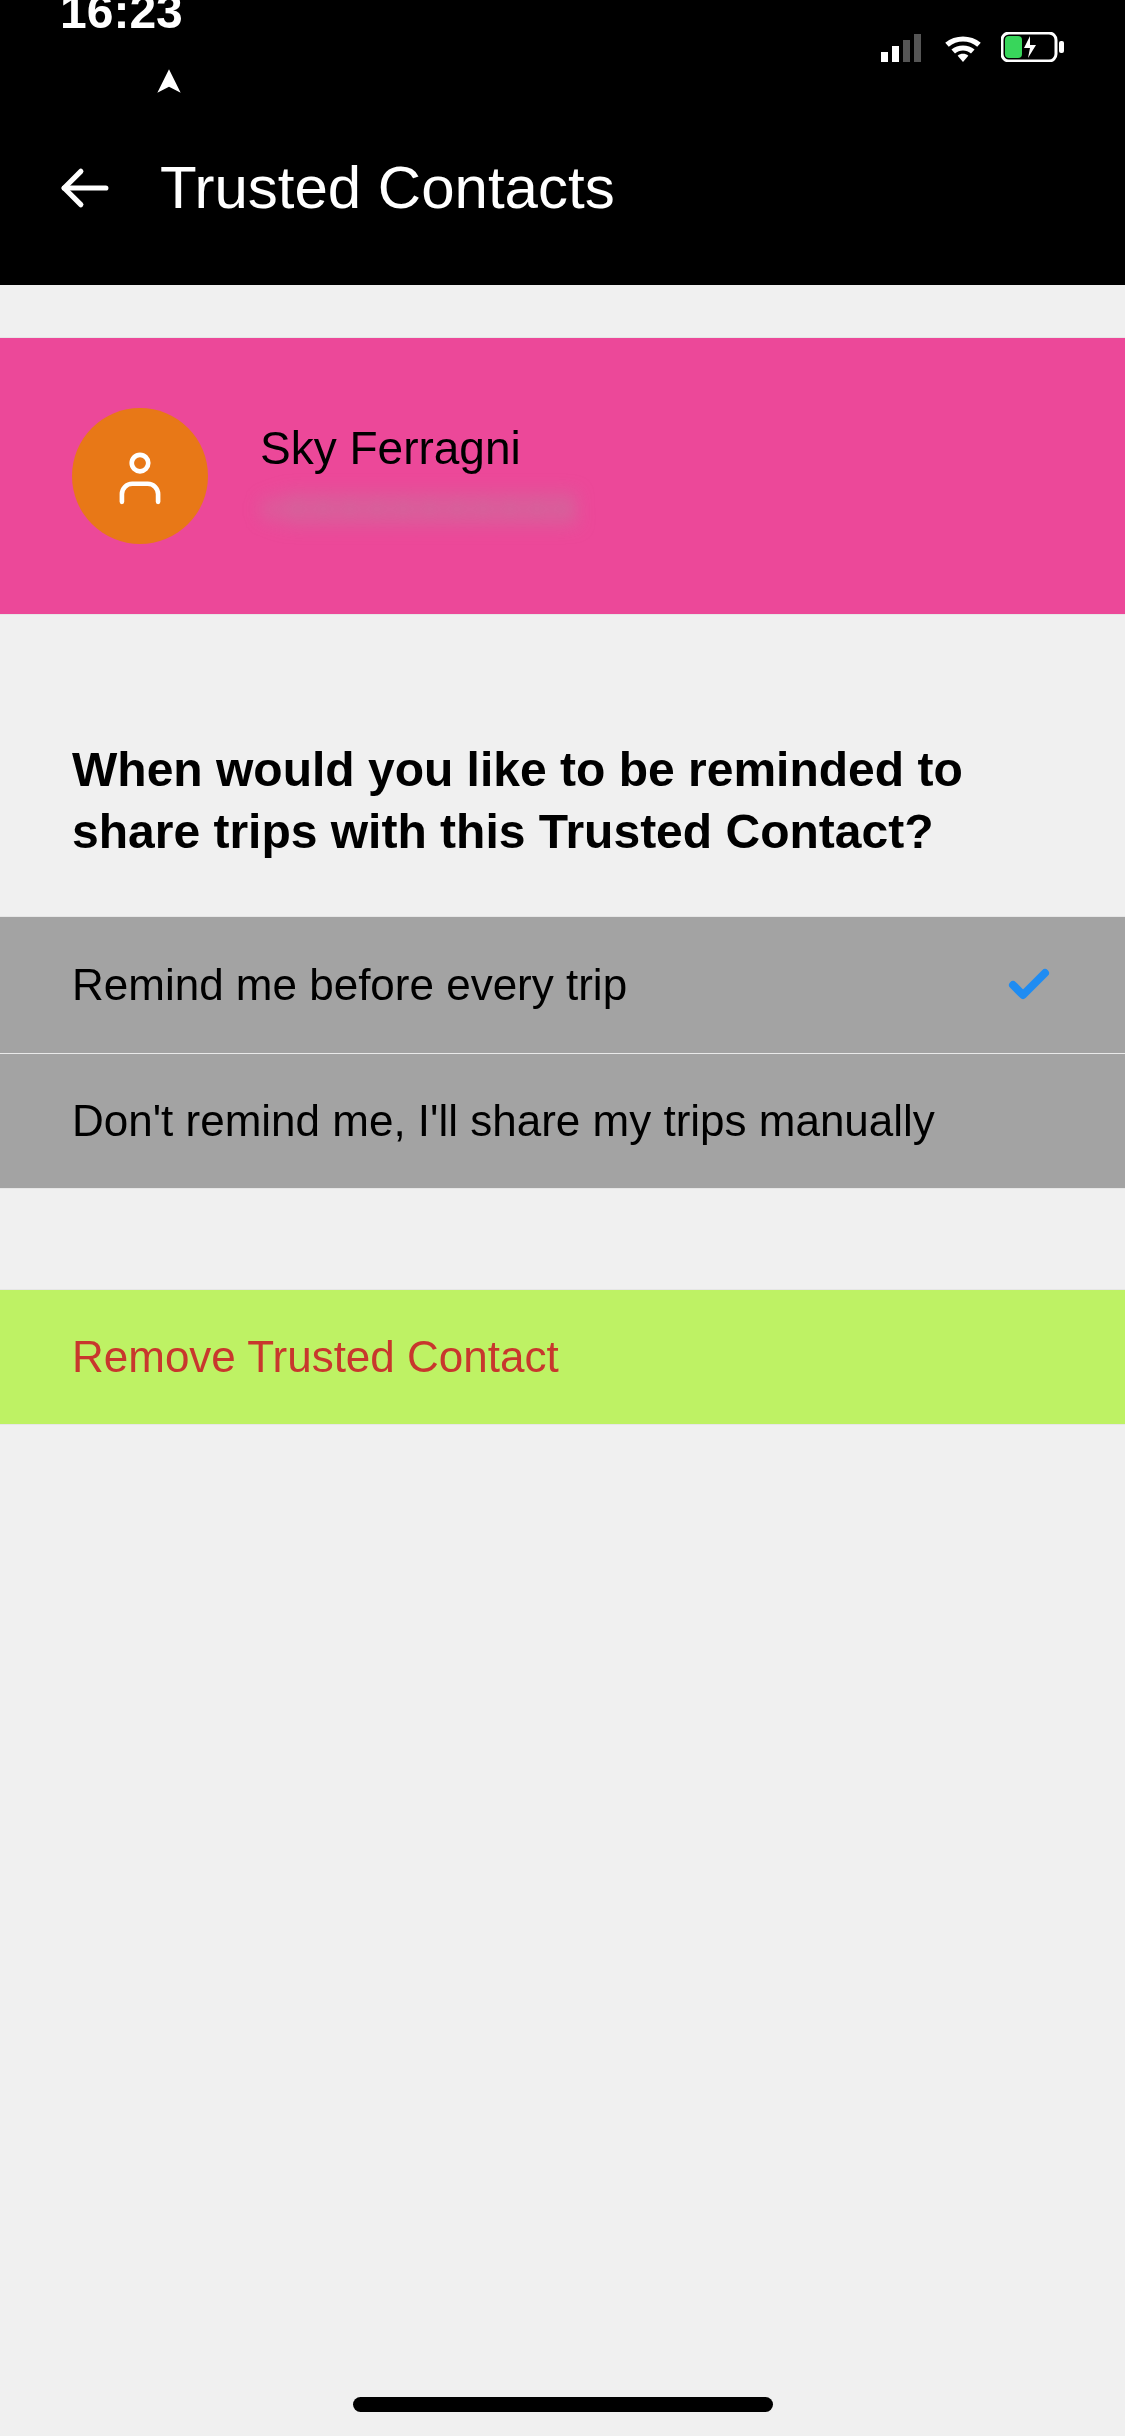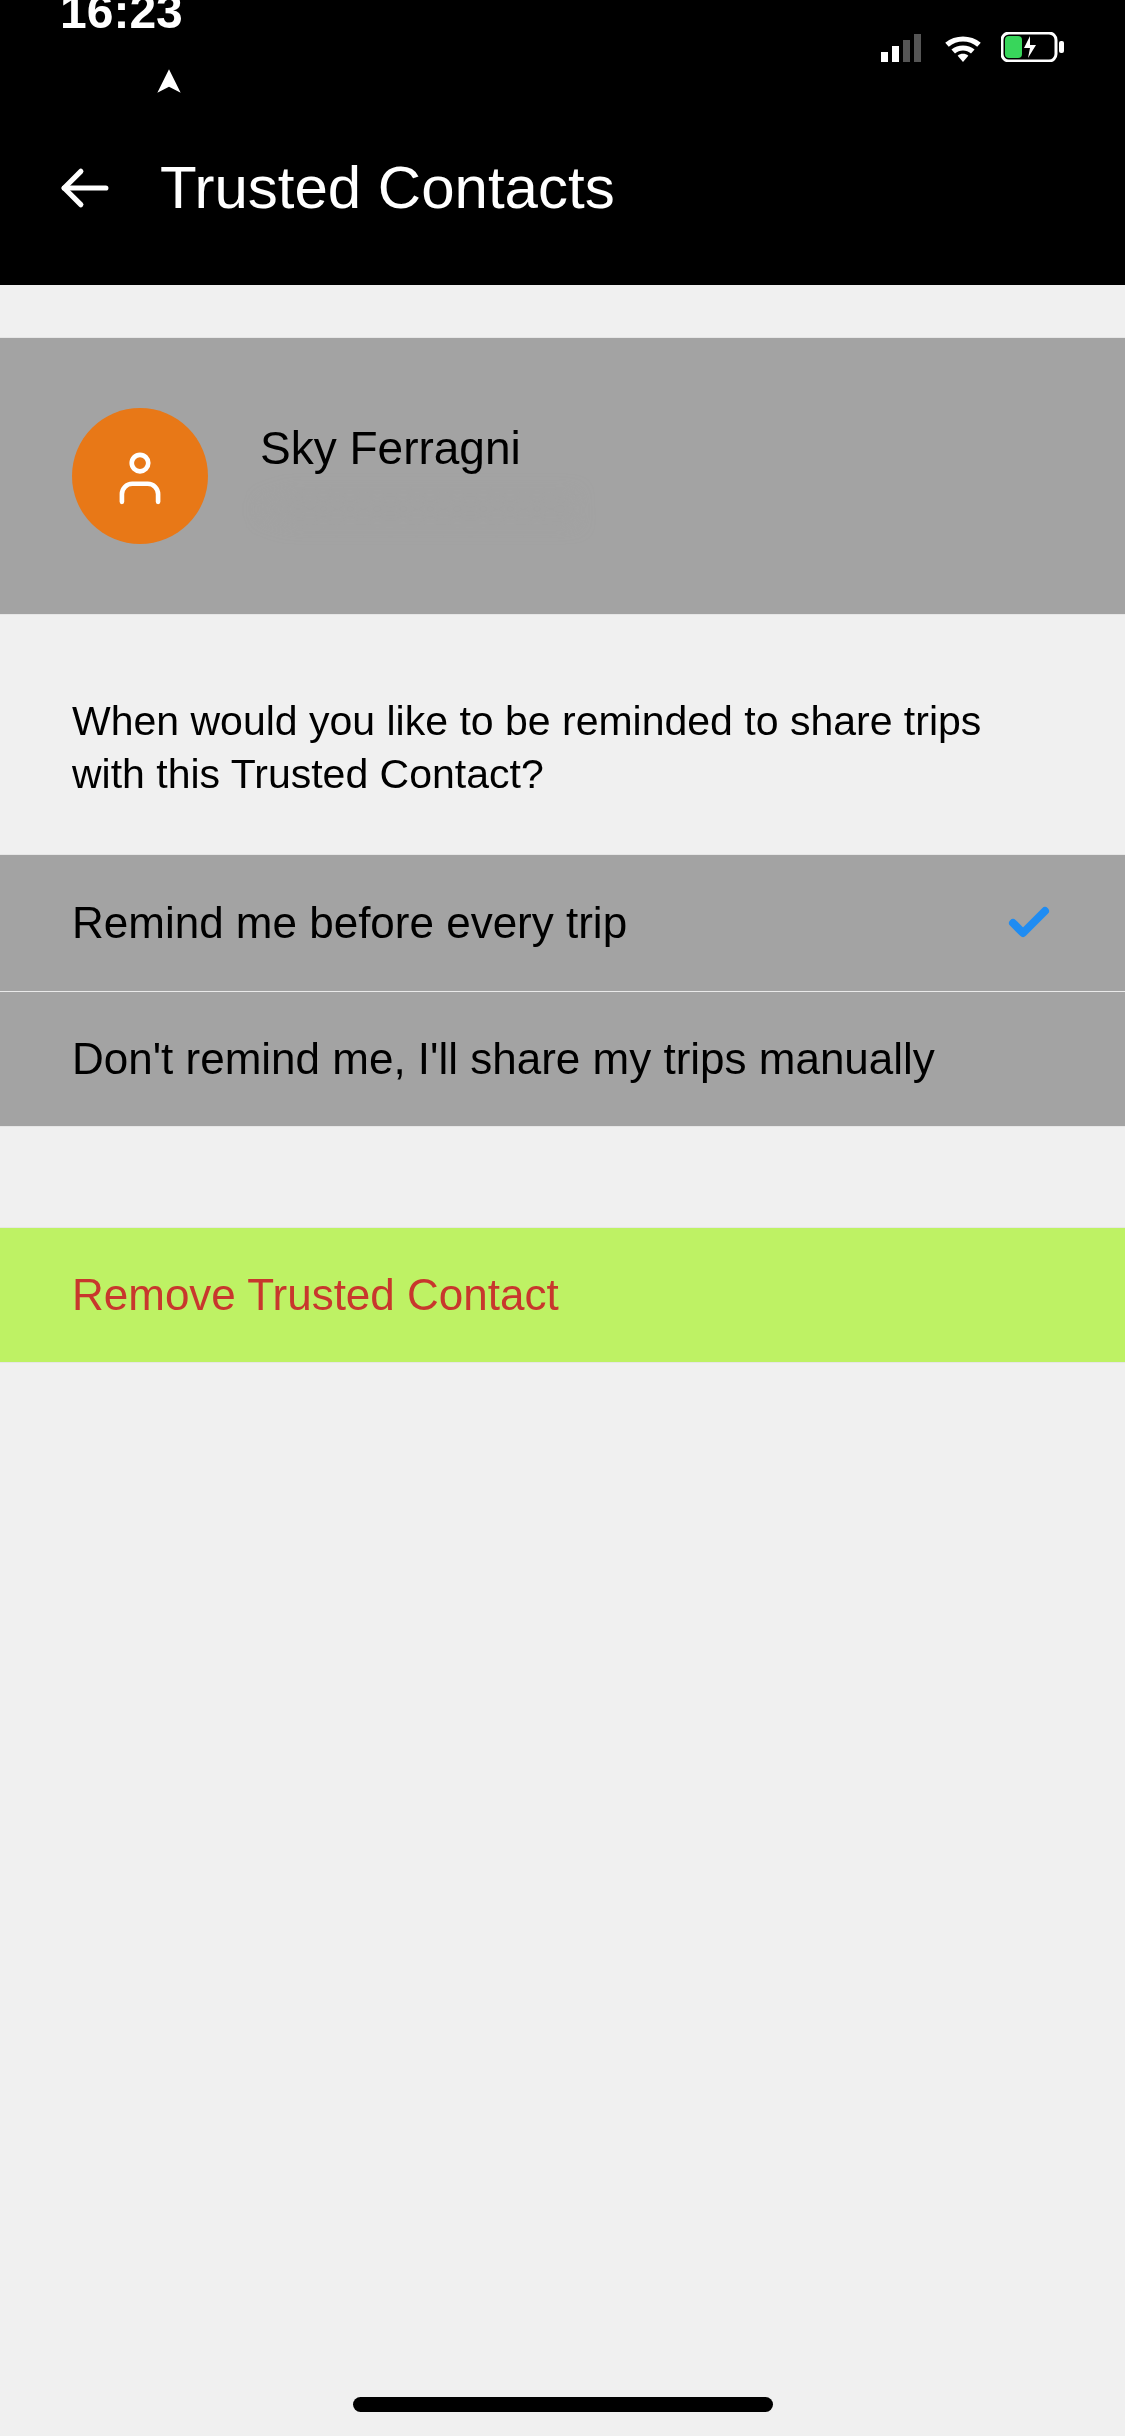--- a/index.html
+++ b/index.html
@@ -52,21 +52,21 @@
       align-items: center;
       justify-content: center;
     }
     .page-title {
       font-size: 60px;
       font-weight: 400;
       text-align: right;
     }
     .contact-section {
       margin-top: 52px;
-      background: #a3a3a3;
+      background: #ec4899;
       border-top: 1px solid #e6e6e6;
       border-bottom: 1px solid #e6e6e6;
       display: flex;
       align-items: center;
       padding: 56px 72px;
       gap: 52px;
       height: 278px;
     }
     .avatar {
       width: 136px;
@@ -90,24 +90,25 @@
     }
     .contact-phone {
       font-size: 40px;
       color: #a0a0a0;
       filter: blur(10px);
     }
     .section-header {
       padding: 80px 72px 52px 72px;
     }
     .section-title {
-      font-size: 41px;
+      font-size: 48px;
       line-height: 1.3;
       color: #000;
-      font-weight: 400;
+      font-weight: 700;
+      margin-top: 44px;
     }
     .options-list {
       background: #a3a3a3;
       border-top: 1px solid #e6e6e6;
       border-bottom: 1px solid #e6e6e6;
     }
     .option-row {
       display: flex;
       align-items: center;
       justify-content: space-between;

